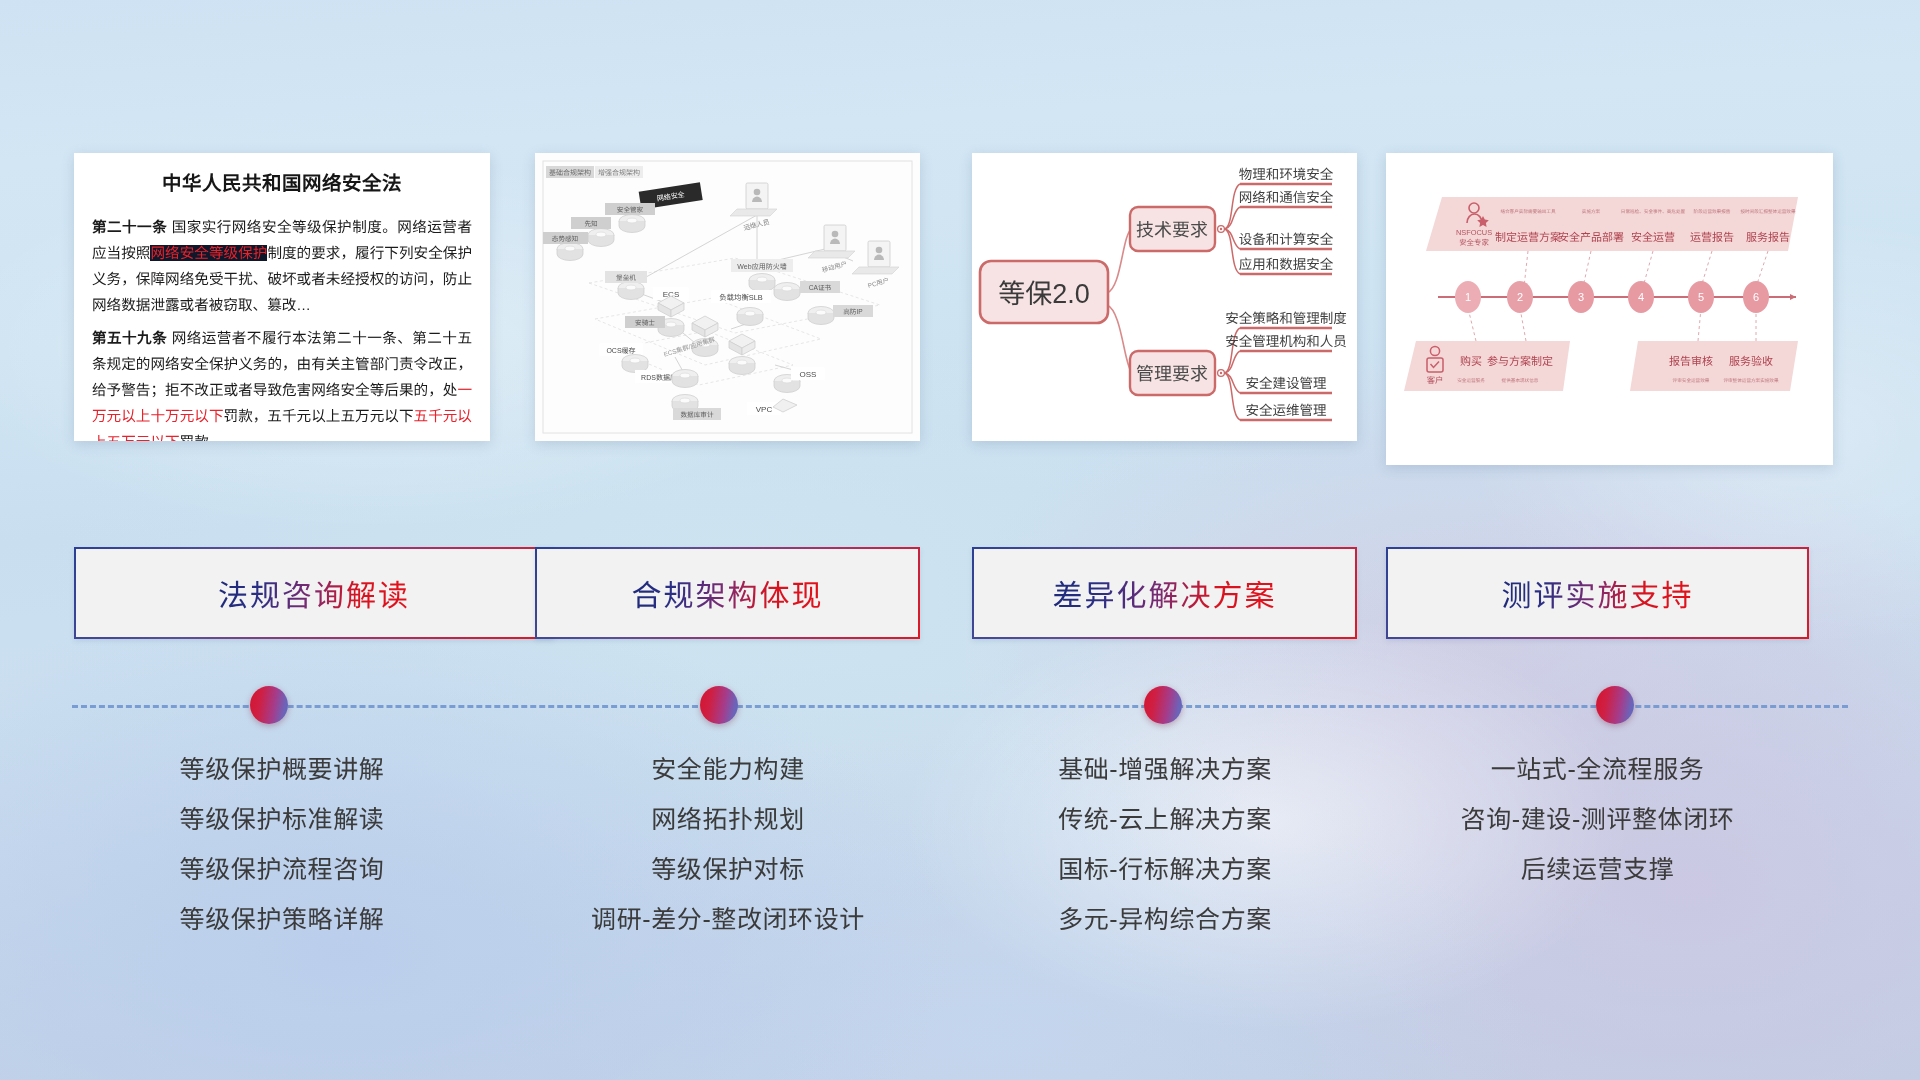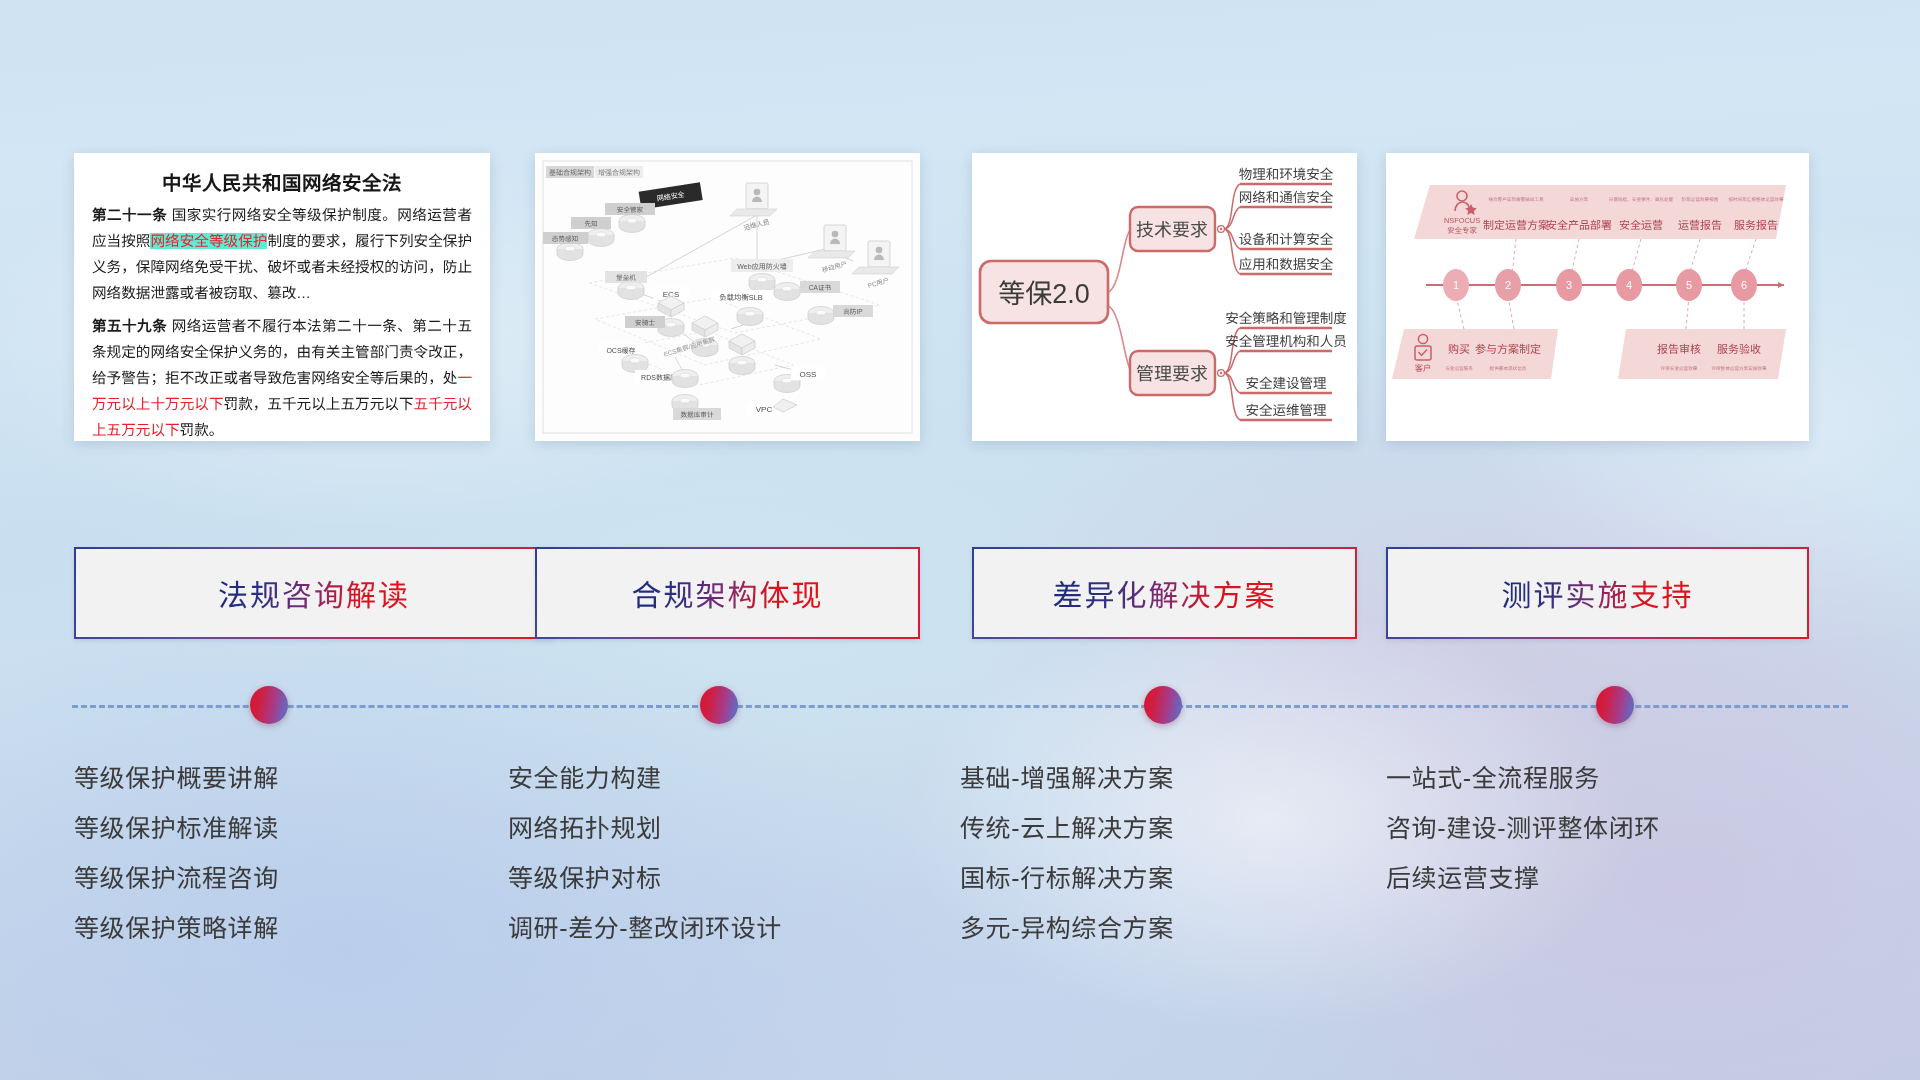--- a/index.html
+++ b/index.html
@@ -50,42 +50,42 @@
   .card {
     position: absolute;
     top: 0;
     background: #ffffff;
     box-shadow: 0 3px 12px rgba(70,100,140,0.20);
     overflow: hidden;
   }
   .card-1 { left: 74px;   width: 416px; height: 288px; }
   .card-2 { left: 535px;  width: 385px; height: 288px; }
   .card-3 { left: 972px;  width: 385px; height: 288px; }
-  .card-4 { left: 1386px; width: 423px; height: 288px; padding: 0; }
+  .card-4 { left: 1386px; width: 423px; height: 288px; padding: 12px; }
 
   
   .law-card { padding: 14px 18px 10px 18px; box-sizing: border-box; }
   .law-title {
     text-align: center;
     font-size: 19.5px;
     font-weight: bold;
     color: #161616;
     letter-spacing: .5px;
-    margin-bottom: 7px;
+    margin-bottom: 19px;
   }
   .law-p {
     font-size: 14.6px;
     line-height: 1.78;
     color: #1b1b1b;
     text-align: justify;
     margin: 0 0 7px 0;
   }
   .law-p b { font-weight: bold; font-family: Liberation Serif, serif; }
   .hl-red      { color: #e8212a; }
-  .hl-redmark  { color: #e8212a; background: #5eead4; }
+  .hl-redmark  { color: #e8212a; background: #0f172a; }
 
   
   .arch { width: 100%; height: 100%; display: block; background: #fdfdfd; }
 
   
   .mindmap { width: 100%; height: 100%; display: block; background: #ffffff; }
 
   
   .process { width: 100%; height: 100%; display: block; background: #ffffff; }
 
@@ -165,22 +165,22 @@
   
   .lists-row {
     position: absolute;
     top: 740px;
     left: 0;
     width: 1920px;
     height: 230px;
   }
   .list-col {
     position: absolute;
-    top: 13px;
-    text-align: left;
+    top: 4px;
+    text-align: center;
   }
   .list-col-1 { left: 74px;   width: 416px; }
   .list-col-2 { left: 508px;  width: 440px; }
   .list-col-3 { left: 960px;  width: 410px; }
   .list-col-4 { left: 1386px; width: 423px; }
 
   .list-item {
     font-size: 25px;
     line-height: 50px;
     color: #3b3b3b;

